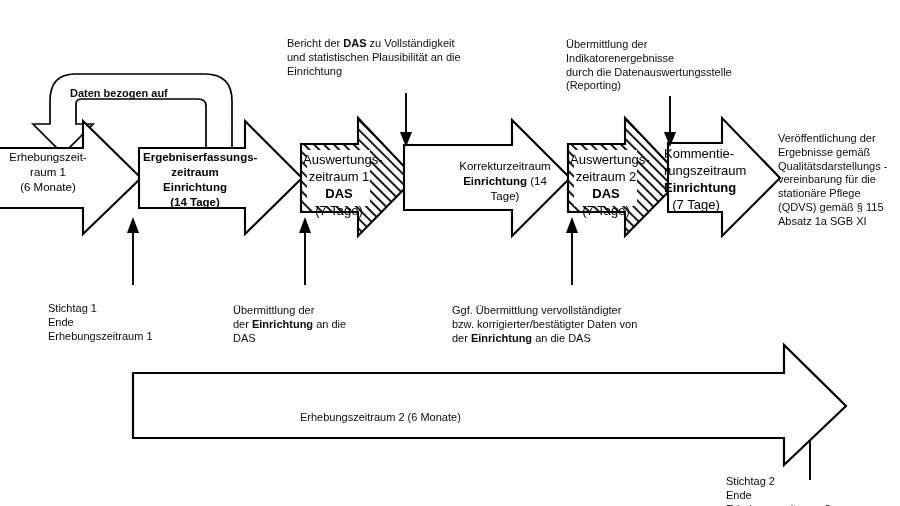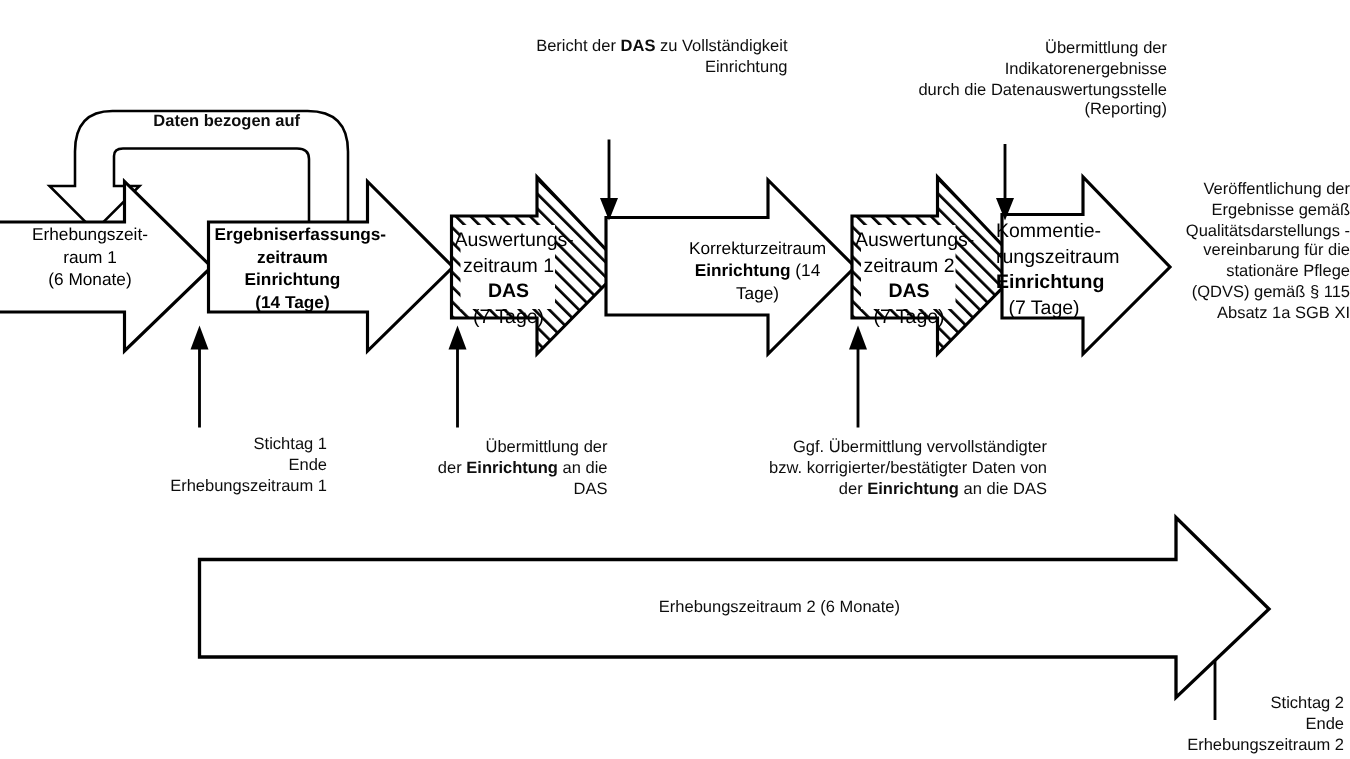--- a/index.html
+++ b/index.html
@@ -3,21 +3,21 @@
 <meta charset="utf-8">
 <style>
   html,body{margin:0;padding:0;}
   body{
     width:900px;height:506px;background:#ffffff;
     font-family:"Liberation Sans", sans-serif;
     color:#000000;overflow:hidden;position:relative;
   }
   #stage{position:absolute;left:0;top:0;width:900px;height:506px;}
   svg.layer{position:absolute;left:0;top:0;width:900px;height:506px;}
-  .lbl{position:absolute;text-align:right;line-height:1.25;color:#0d0d0d;}
+  .lbl{position:absolute;text-align:left;line-height:1.25;color:#0d0d0d;margin-top:12px;}
   .lbl b{font-weight:bold;}
   .t11{font-size:11px;}
   .arrowtext{position:absolute;text-align:center;line-height:1.3;font-size:11.5px;}
   .boxtext{position:absolute;text-align:center;line-height:1.3;font-size:13px;}
 </style>
 </head>
 <body>
 
 <div id="stage">
 
@@ -61,21 +61,21 @@
     <polygon points="133,217 127,233 139,233" fill="#000000"></polygon>
     <polygon points="305,217 299,233 311,233" fill="#000000"></polygon>
     <polygon points="572,217 566,233 578,233" fill="#000000"></polygon>
     <polygon points="810,408 804,425 816,425" fill="#000000"></polygon>
 
     <path d="M 133,373 L 784,373 L 784,345 L 846,406 L 784,465 L 784,438 L 133,438 Z" fill="#ffffff" stroke="#000000" stroke-width="2.2" stroke-linejoin="miter"></path>
   </svg>
 
   <div class="lbl t11" style="left:70px;top:75px;width:130px;font-weight:bold;">Daten bezogen auf</div>
 
-  <div class="arrowtext" style="left:18px;top:150px;width:84px;text-align:center;">
+  <div class="arrowtext" style="left:6px;top:150px;width:84px;text-align:center;">
     <div>Erhebungszeit-</div>
     <div>raum 1</div>
     <div>(6 Monate)</div>
   </div>
 
   <div class="arrowtext" style="left:143px;top:150px;width:104px;font-weight:bold;">
     <div>Ergebniserfassungs-</div>
     <div><span>zeitraum </span><b>Einrichtung</b></div>
     <div>(14 Tage)</div>
   </div>
@@ -109,20 +109,21 @@
     <div>Ergebnisse gemäß</div>
     <div>Qualitätsdarstellungs -</div>
     <div>vereinbarung für die</div>
     <div>stationäre Pflege</div>
     <div>(QDVS) gemäß § 115</div>
     <div>Absatz 1a SGB XI</div>
   </div>
 
   <div class="lbl t11" style="left:287px;top:25px;width:238px;">
     <div><span>Bericht der  </span><b>DAS</b><span> zu Vollständigkeit</span></div>
+    <div>und statistischen Plausibilität an die</div>
     <div>Einrichtung</div>
   </div>
 
   <div class="lbl t11" style="left:566px;top:26px;width:212px;">
     <div>Übermittlung der</div>
     <div>Indikatorenergebnisse</div>
     <div>durch die Datenauswertungsstelle</div>
     <div>(Reporting)</div>
   </div>
 

